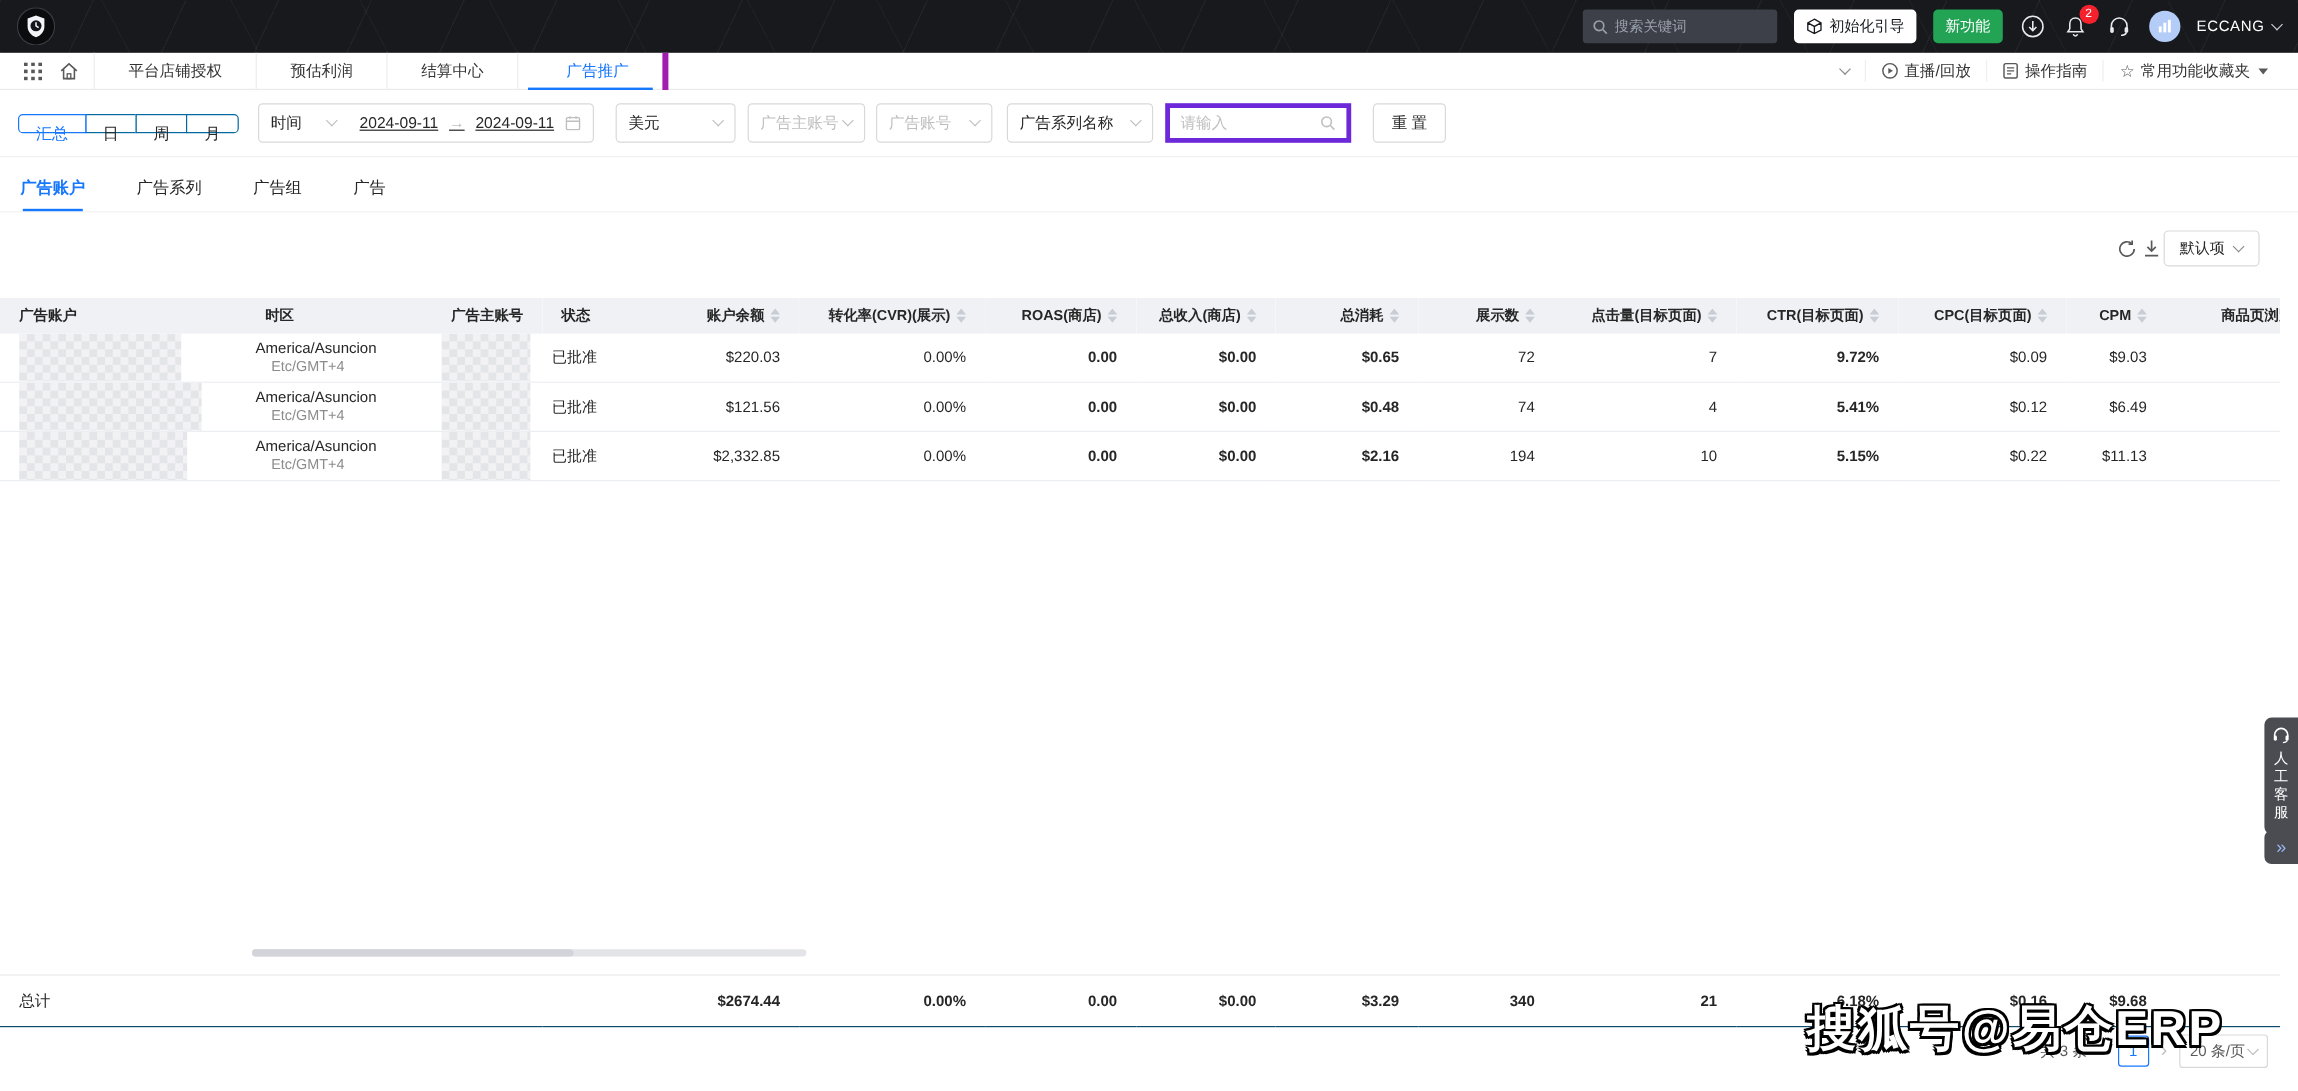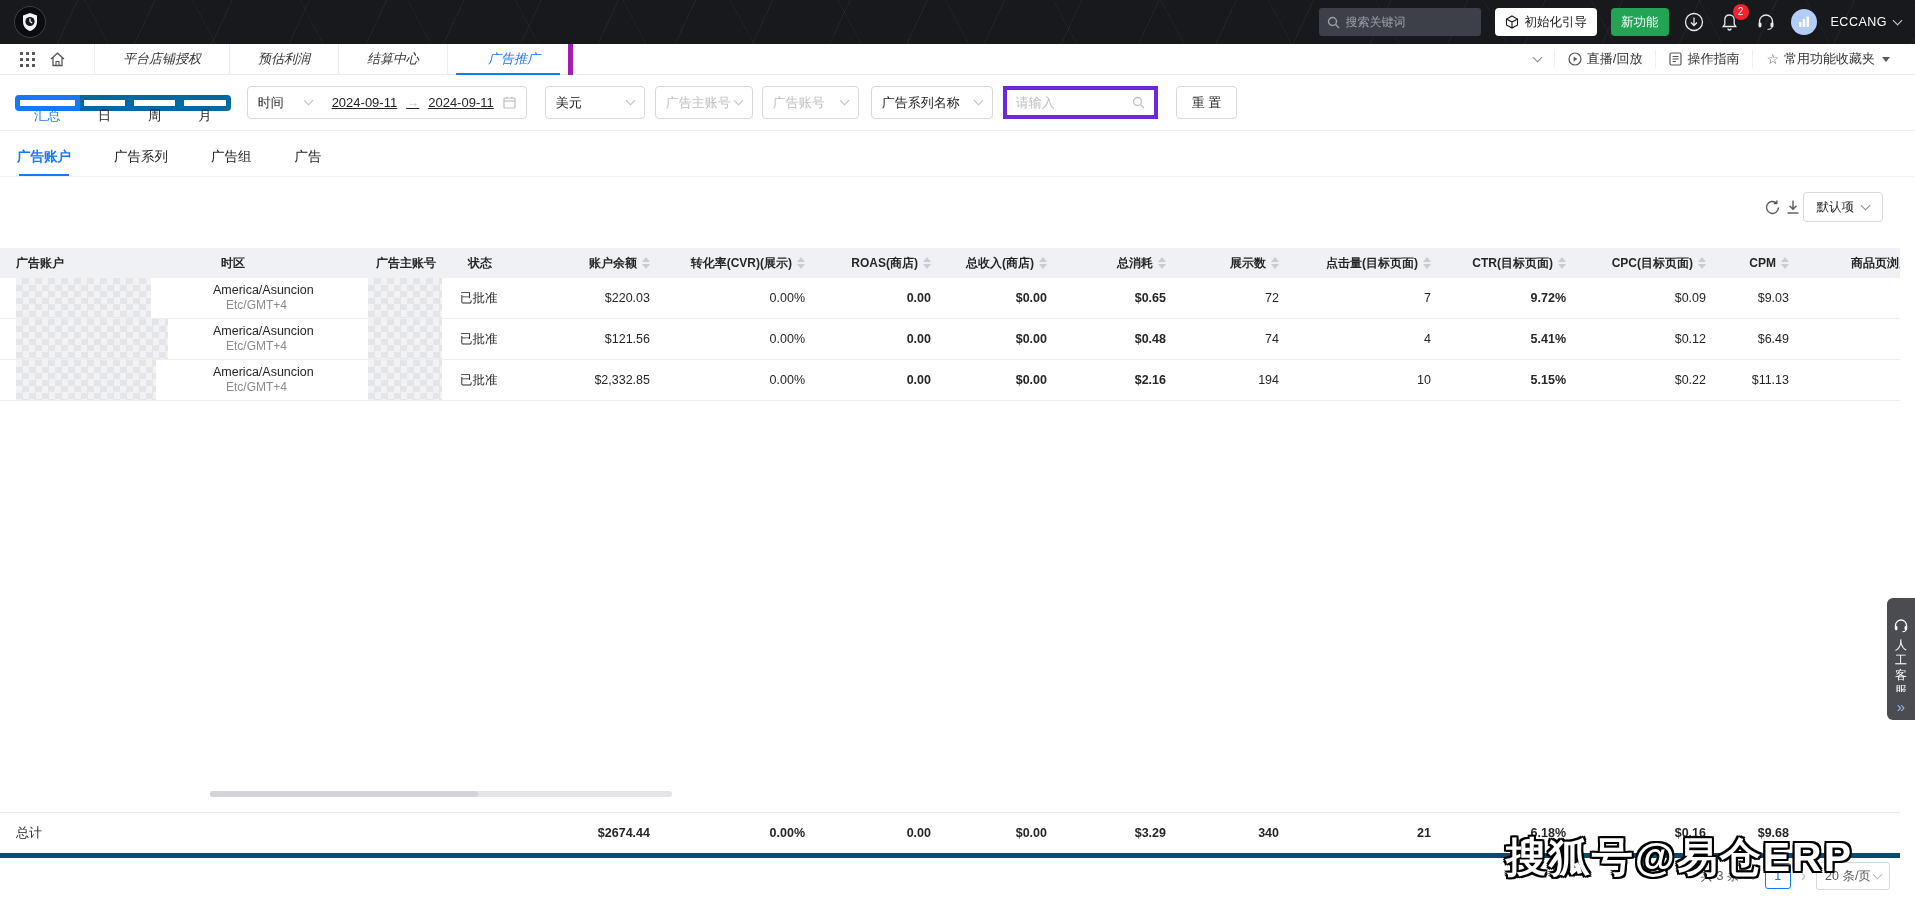--- a/index.html
+++ b/index.html
@@ -39,37 +39,37 @@
   .avatar{ width:26px; height:26px; border-radius:50%; background:#b4cdf8;
     display:flex; align-items:center; justify-content:center; cursor:pointer; }
   .brand{ color:#fff; font-size:12.5px; letter-spacing:.5px; display:flex; align-items:center; gap:7px; cursor:pointer;}
   .chev{ width:7px; height:7px; border-right:1.5px solid #cfd3da; border-bottom:1.5px solid #cfd3da;
     transform:rotate(45deg); display:inline-block; margin-top:-4px; }
   .chev.dark{ border-color:#8c8c8c; }
   
   .subnav{ height:31px; display:flex; align-items:center; border-bottom:1px solid #ebebeb; padding:0 12px; }
   .subnav-ico{ width:30px; height:30px; display:flex; align-items:center; justify-content:center;
     color:#595959; cursor:pointer; }
-  .page-tabs{ display:flex; height:31px; margin-left:22px;font-style:italic; }
+  .page-tabs{ display:flex; height:31px; margin-left:6px; }
   .page-tab{ padding:0 28px; line-height:30px; color:#333; cursor:pointer; position:relative;
     border-left:1px solid #ededed; white-space:nowrap; }
   .page-tab:last-child{ border-right:5px solid #a21caf;padding-left:40px; }
   .page-tab.active{ color:#1677ff; }
   .page-tab.active::after{ content:""; position:absolute; left:8px; right:8px; bottom:0; height:2px; background:#1677ff; }
   .subnav-right{ margin-left:auto; display:flex; align-items:center; gap:0; color:#333; }
   .subnav-link{ display:flex; align-items:center; gap:5px; padding:0 13px; cursor:pointer;
     border-left:1px solid #efefef; height:18px; white-space:nowrap; }
   .subnav-link:first-child{ border-left:none; }
   .tri-dn{ width:0; height:0; border-left:4px solid transparent; border-right:4px solid transparent;
     border-top:5px solid #595959; display:inline-block; margin-left:2px; }
   
   .filterbar{ height:56px; display:flex; align-items:center; padding:0 15px; gap:0;
     border-bottom:1px solid #f0f0f0; }
   .seg{ display:flex; }
-  .seg-btn{ height:16px; border:5px solid #0369a1; background:#fff; padding:0 14px; line-height:31px;
+  .seg-btn{ height:16px; border:1px solid #0369a1; background:#fff; padding:0 14px; line-height:31px;
     cursor:pointer; margin-left:-1px; color:#262626; }
   .seg-btn:first-child{ border-radius:4px 0 0 4px; margin-left:0; }
   .seg-btn:last-child{ border-radius:0 4px 4px 0; }
   .seg-btn.active{ color:#1677ff; border-color:#1677ff; position:relative; z-index:1; }
   .fbox{ height:33px; border:1px solid #d9d9d9; border-radius:4px; background:#fff;
     display:flex; align-items:center; padding:0 10px; cursor:pointer; white-space:nowrap; }
   .fbox .ph{ color:#bfbfbf; }
   .fbox .chev{ margin-left:auto; }
   .compound{ display:flex; height:33px; border:1px solid #d9d9d9; border-radius:4px; align-items:center; }
   .compound .part{ display:flex; align-items:center; height:100%; padding:0 10px; cursor:pointer; }
@@ -108,41 +108,41 @@
   .sort{ display:inline-flex; flex-direction:column; gap:2px; margin-left:5px; cursor:pointer; }
   .sort i{ width:0; height:0; border-left:4px solid transparent; border-right:4px solid transparent; display:block; }
   .sort .up{ border-bottom:5px solid #c8ccd4; }
   .sort .dn{ border-top:5px solid #c8ccd4; }
   .mosaic{ background:repeating-conic-gradient(#e4e5e9 0% 25%, #f2f2f4 0% 50%) 0 0/13px 13px; height:40px; }
   .clip-head{ padding-left:46px !important; }
   
   .hscroll{ position:absolute; top:791px; left:210px; width:462px; height:6px; border-radius:3px; background:#e3e4e8; }
   .hscroll .thumb{ position:absolute; left:0; top:0; height:6px; width:58%; border-radius:3px; background:#d2d4d9; }
   .totals{ position:absolute; top:812px; left:0; width:1900px; }
-  .totals table{ border-top:1px solid #e9e9e9; border-bottom:5px solid #0c4a6e; }
+  .totals table{ border-top:1px solid #e9e9e9; border-bottom:1px solid #0c4a6e; }
   .totals td{ height:43px; border-bottom:none; }
   .totals td.num{ font-weight:bold; }
   .total-label{ padding-left:16px; font-size:13px; }
   .pagination{ position:absolute; top:862px; right:25px; display:flex; align-items:center; gap:8px;
     color:#595959; font-size:12.5px; }
   .pg-arrow{ color:#bfbfbf; font-size:16px; cursor:pointer; padding:0 2px; }
   .pg-num{ min-width:26px; height:26px; border:1px solid #1677ff; color:#1677ff; border-radius:3px;
     display:flex; align-items:center; justify-content:center; cursor:pointer; background:#fff; }
   .pg-size{ width:74px; height:28px; border:1px solid #d9d9d9; border-radius:3px; display:flex;
     align-items:center; padding:0 8px; cursor:pointer; background:#fff; }
   .pg-size span{ overflow:hidden; text-overflow:ellipsis; white-space:nowrap; width:48px; }
   
   .watermark{ position:absolute; top:830px; right:62px; font-size:41px; font-weight:bold; color:#fff;
     letter-spacing:2px; z-index:50; pointer-events:none; white-space:nowrap;
     text-shadow:-2px -2px 0 #000, 2px -2px 0 #000, -2px 2px 0 #000, 2px 2px 0 #000,
                  0 -2px 0 #000, 0 2px 0 #000, -2px 0 0 #000, 2px 0 0 #000; }
   
   .service{ position:absolute; right:0; top:598px; width:28px; background:#4a4c52; color:#fff;
     border-radius:6px 0 0 6px; display:flex; flex-direction:column; align-items:center;
-    padding:20px 0 10px; cursor:pointer; }
+    padding:7px 0 10px; cursor:pointer; }
   .service .vlabel{ width:14px; word-break:break-all; line-height:15px; font-size:12px; text-align:center; margin-top:5px; }
   .service-arrow{ position:absolute; right:0; top:692px; width:28px; height:28px; background:#4a4c52;
     border-radius:6px 0 0 6px; color:#9db9f5; display:flex; align-items:center; justify-content:center;
     font-size:15px; cursor:pointer; }
   svg{ display:block; }
 </style>
 </head>
 <body>
 
 <div class="topnav">

